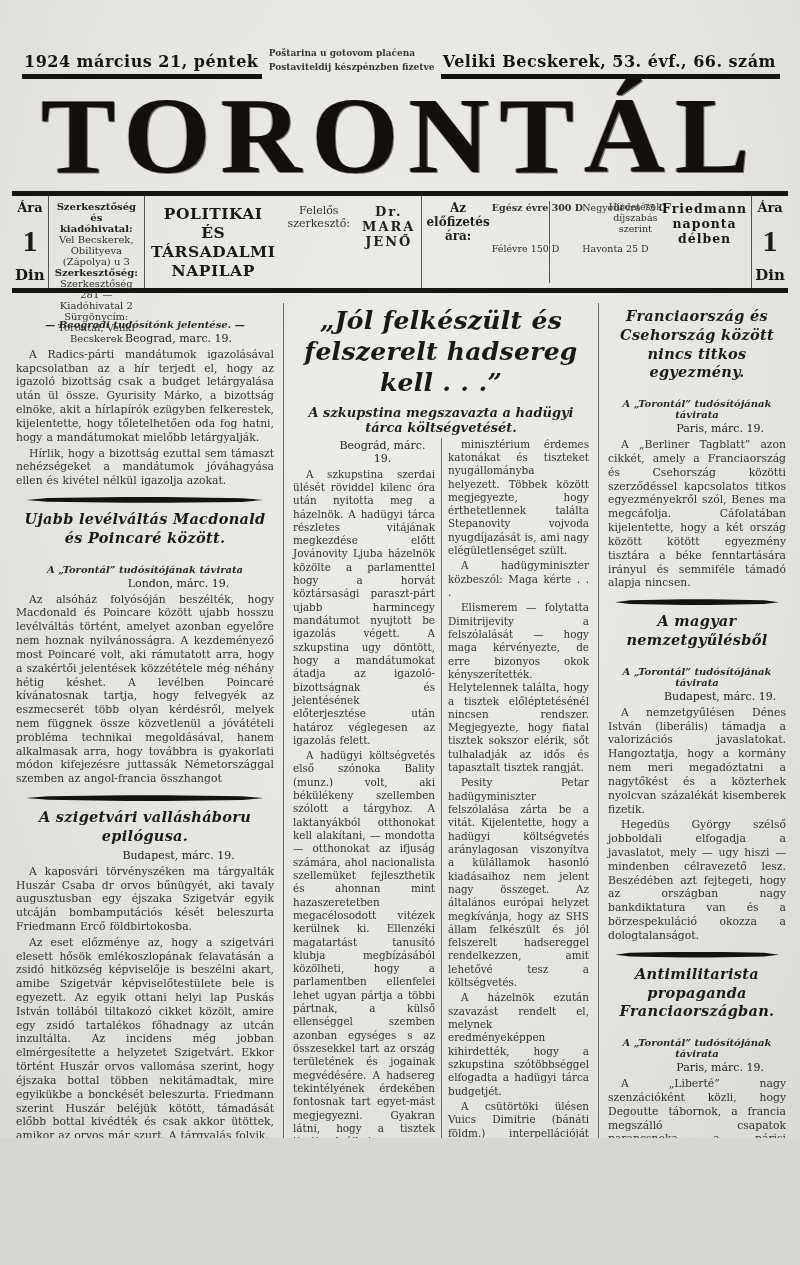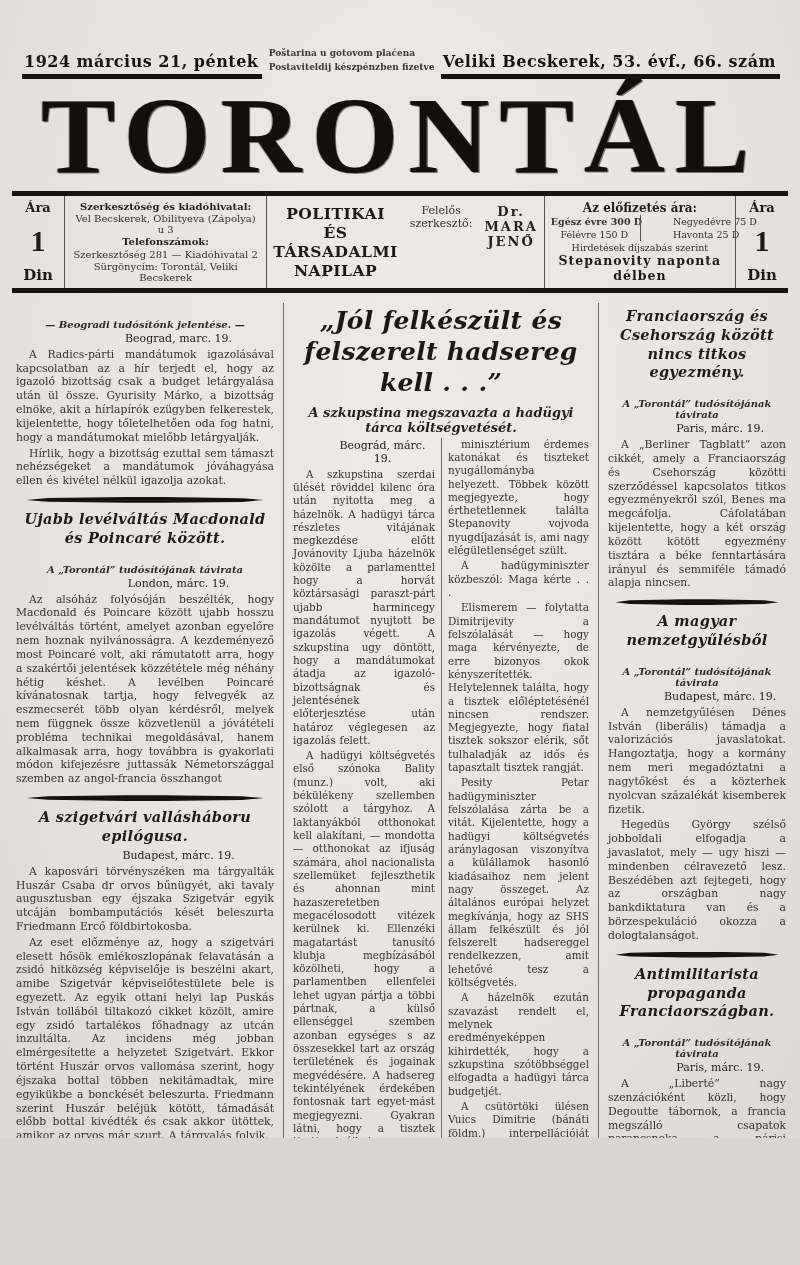--- a/index.html
+++ b/index.html
@@ -50,21 +50,21 @@
   }
   .ib-price .p-label{font-size:13px;}
   .ib-price .p-value{font-size:30px;line-height:.9;font-family:"Liberation Serif",serif;}
   .ib-price .p-unit{font-size:15px;}
   .ib-office{flex:1.35;text-align:center;font-size:10px;padding:5px 6px;display:flex;flex-direction:column;justify-content:space-between;color:#33312a;}
   .ib-office .strong{font-weight:bold;font-size:10px;color:#211f19;}
   .ib-center{flex:1.6;text-align:center;display:flex;justify-content:space-between;padding:8px 6px;gap:12px;}
   .ib-type{font-weight:bold;font-size:15.5px;letter-spacing:.5px;color:#1c1a15;}
   .ib-ed-label{font-size:11px;color:#33312a;}
   .ib-ed-name{font-size:13px;font-weight:bold;letter-spacing:2px;color:#24221c;}
-  .ib-subs{flex:1.3;text-align:center;font-size:9.5px;padding:5px 4px;display:flex;flex-direction:column;justify-content:space-between;color:#33312a;}
+  .ib-subs{flex:1.3;text-align:center;font-size:9.5px;padding:5px 4px;display:flex;flex-direction:row;justify-content:space-between;color:#33312a;}
   .ib-subs .s-title{font-weight:bold;font-size:12px;color:#211f19;}
   .subs-grid{display:flex;flex-wrap:wrap;border-bottom:none;}
   .subs-grid span{width:50%;box-sizing:border-box;padding:1px 2px;white-space:nowrap;}
   .subs-grid .r{border-left:1px solid #55524a;padding-left:32px;}
   .s-bold{font-weight:bold;}
   .ib-appears{font-weight:bold;font-size:12.5px;letter-spacing:1px;color:#1c1a15;}
   
   .columns{display:flex;padding:10px 14px 0 16px;align-items:stretch;}
   .col-left{width:258px;padding-right:9px;}
   .col-mid{width:296px;border-left:1px solid #6f6c62;border-right:1px solid #6f6c62;padding:0 9px;box-sizing:content-box;}
@@ -115,39 +115,39 @@
 
   <section class="infobox">
     <div class="ib-cell ib-price">
       <span class="p-label">Ára</span>
       <span class="p-value">1</span>
       <span class="p-unit">Din</span>
     </div>
     <div class="ib-cell ib-office">
       <div class="strong">Szerkesztőség és kiadóhivatal:</div>
       <div>Vel Becskerek, Obilityeva (Zápolya) u 3</div>
-      <div class="strong">Telefonszámok:</div>
+      <div class="strong">Szerkesztőség:</div>
       <div>Szerkesztőség 281 — Kiadóhivatal 2</div>
       <div>Sürgönycím: Torontál, Veliki Becskerek</div>
     </div>
     <div class="ib-cell ib-center">
       <div class="ib-type">POLITIKAI ÉS TÁRSADALMI NAPILAP</div>
       <div class="ib-ed-label">Felelős szerkesztő:</div>
       <div class="ib-ed-name">Dr. MARA JENŐ</div>
     </div>
     <div class="ib-cell ib-subs">
       <div class="s-title">Az előfizetés ára:</div>
       <div class="subs-grid">
         <span class="s-bold">Egész évre 300 D</span>
         <span class="r">Negyedévre 75 D</span>
         <span>Félévre 150 D</span>
         <span class="r">Havonta 25 D</span>
       </div>
       <div>Hirdetések díjszabás szerint</div>
-      <div class="ib-appears">Stepanovity naponta délben</div>
+      <div class="ib-appears">Friedmann naponta délben</div>
     </div>
     <div class="ib-cell ib-price">
       <span class="p-label">Ára</span>
       <span class="p-value">1</span>
       <span class="p-unit">Din</span>
     </div>
   </section>
 
   <main class="columns">
 

